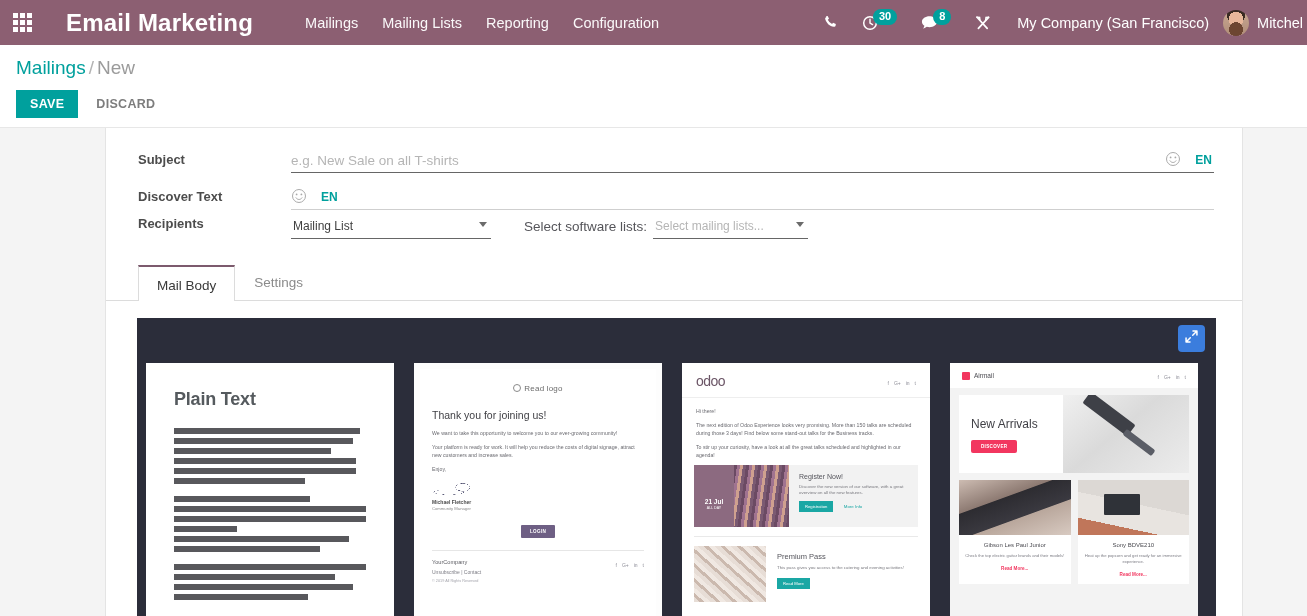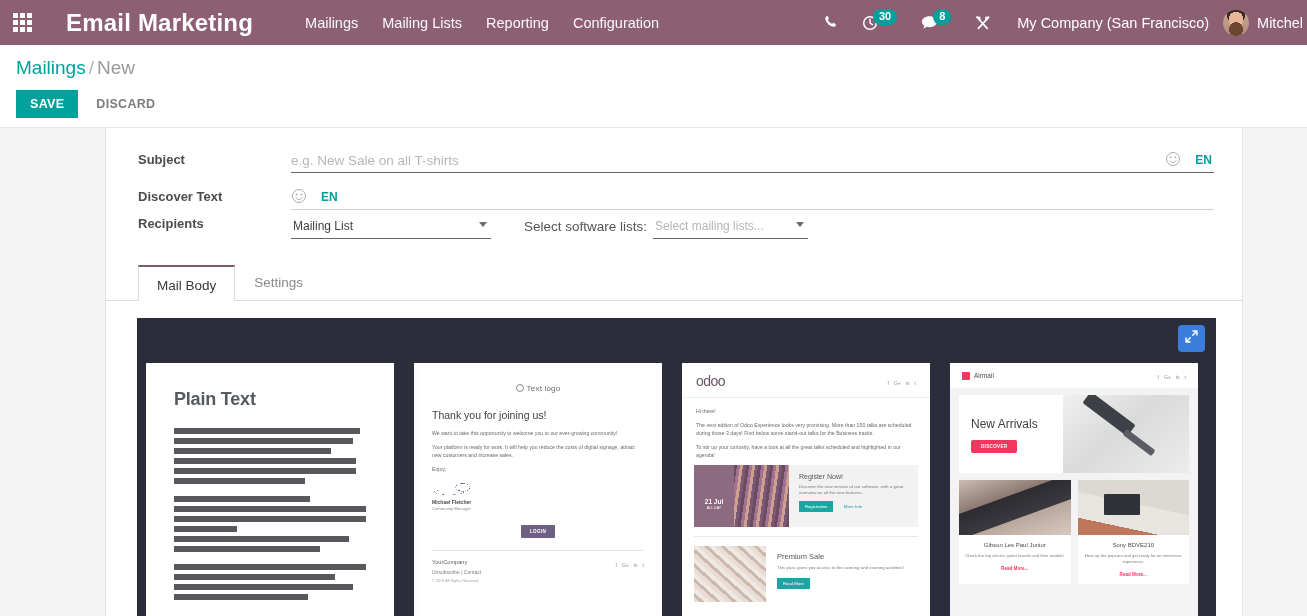--- a/index.html
+++ b/index.html
@@ -620,21 +620,21 @@
               <div class="bar" style="width:84%"></div>
             <div class="bar" style="width:93%"></div>
               <div class="bar" style="width:70%"></div>
           </div>
 
         </div>
 
         <div class="theme-card t2">
           <div class="t2-inner">
             <div class="t2-logo">
-              <span class="lg-mark"></span><span>Text logo</span>
+              <span class="lg-mark"></span><span>Read logo</span>
             </div>
             <h4>Thank you for joining us!</h4>
             <p>We want to take this opportunity to welcome you to our ever-growing community!</p>
             <p>Your platform is ready for work. It will help you reduce the costs of digital signage, attract new customers and increase sales.</p>
             <p>Enjoy,</p>
             <div class="sig"></div>
             <div class="sig-name">Michael Fletcher</div>
             <div class="sig-role">Community Manager</div>
             <div class="loginbtn">LOGIN</div>
             <div class="t2-foot">
@@ -680,21 +680,21 @@
               <h5>Register Now!</h5>
               <p>Discover the new version of our software, with a great overview on all the new features.</p>
               <span class="btn-teal">Registration</span>
               <span class="lnk-teal">More Info</span>
             </div>
           </div>
           <div class="t3-sep"></div>
           <div class="t3-card2">
             <div class="img-c"></div>
             <div class="txt2">
-              <h5>Premium Sale</h5>
+              <h5>Premium Pass</h5>
               <p>This pass gives you access to the catering and evening activities!</p>
               <span class="btn-teal">Read More</span>
             </div>
           </div>
         </div>
 
         <div class="theme-card t4">
           <div class="t4-head">
             <div class="t4-brand">
               <span class="mk"></span>

